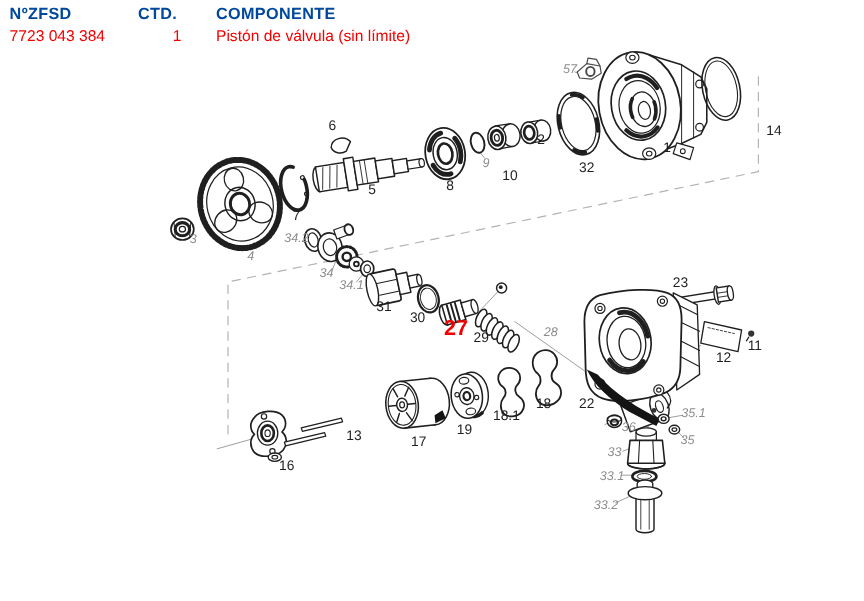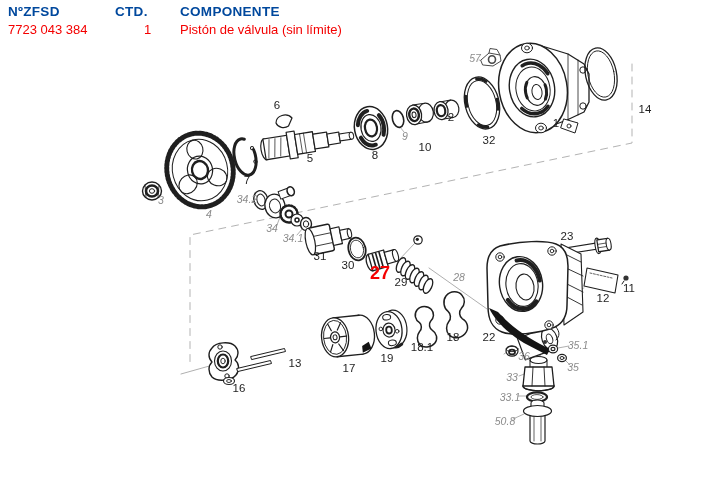--- a/index.html
+++ b/index.html
@@ -370,21 +370,21 @@
       <span class="part-label pl-main" style="left: 489px; top: 338px;">22</span>
       <span class="part-label pl-main" style="left: 567px; top: 237px;">23</span>
       <span class="part-label pl-red" style="left: 380px; top: 273px;">27</span>
       <span class="part-label pl-ref" style="left: 459px; top: 229px; margin-top: 48px;">28</span>
       <span class="part-label pl-main" style="left: 401px; top: 283px; text-align: center;">29</span>
       <span class="part-label pl-main" style="left: 348px; top: 266px;">30</span>
       <span class="part-label pl-main" style="left: 320px; top: 257px;">31</span>
       <span class="part-label pl-main" style="left: 489px; top: 141px;">32</span>
       <span class="part-label pl-ref" style="left: 512px; top: 377px;">33</span>
       <span class="part-label pl-ref" style="left: 510px; top: 397px;">33.1</span>
-      <span class="part-label pl-ref" style="left: 505px; top: 421px;">50.8</span>
+      <span class="part-label pl-ref" style="left: 505px; top: 421px;">33.2</span>
       <span class="part-label pl-ref" style="left: 272px; top: 228px; text-align: right;">34</span>
       <span class="part-label pl-ref" style="left: 293px; top: 238px;">34.1</span>
       <span class="part-label pl-ref" style="left: 247px; top: 199px;">34.2</span>
       <span class="part-label pl-ref" style="left: 573px; top: 367px;">35</span>
       <span class="part-label pl-ref" style="left: 578px; top: 345px;">35.1</span>
       <span class="part-label pl-ref" style="left: 524px; top: 356px;">36</span>
       <span class="part-label pl-ref" style="left: 475px; top: 58px;">57</span>
     </div>
 
 </div>

